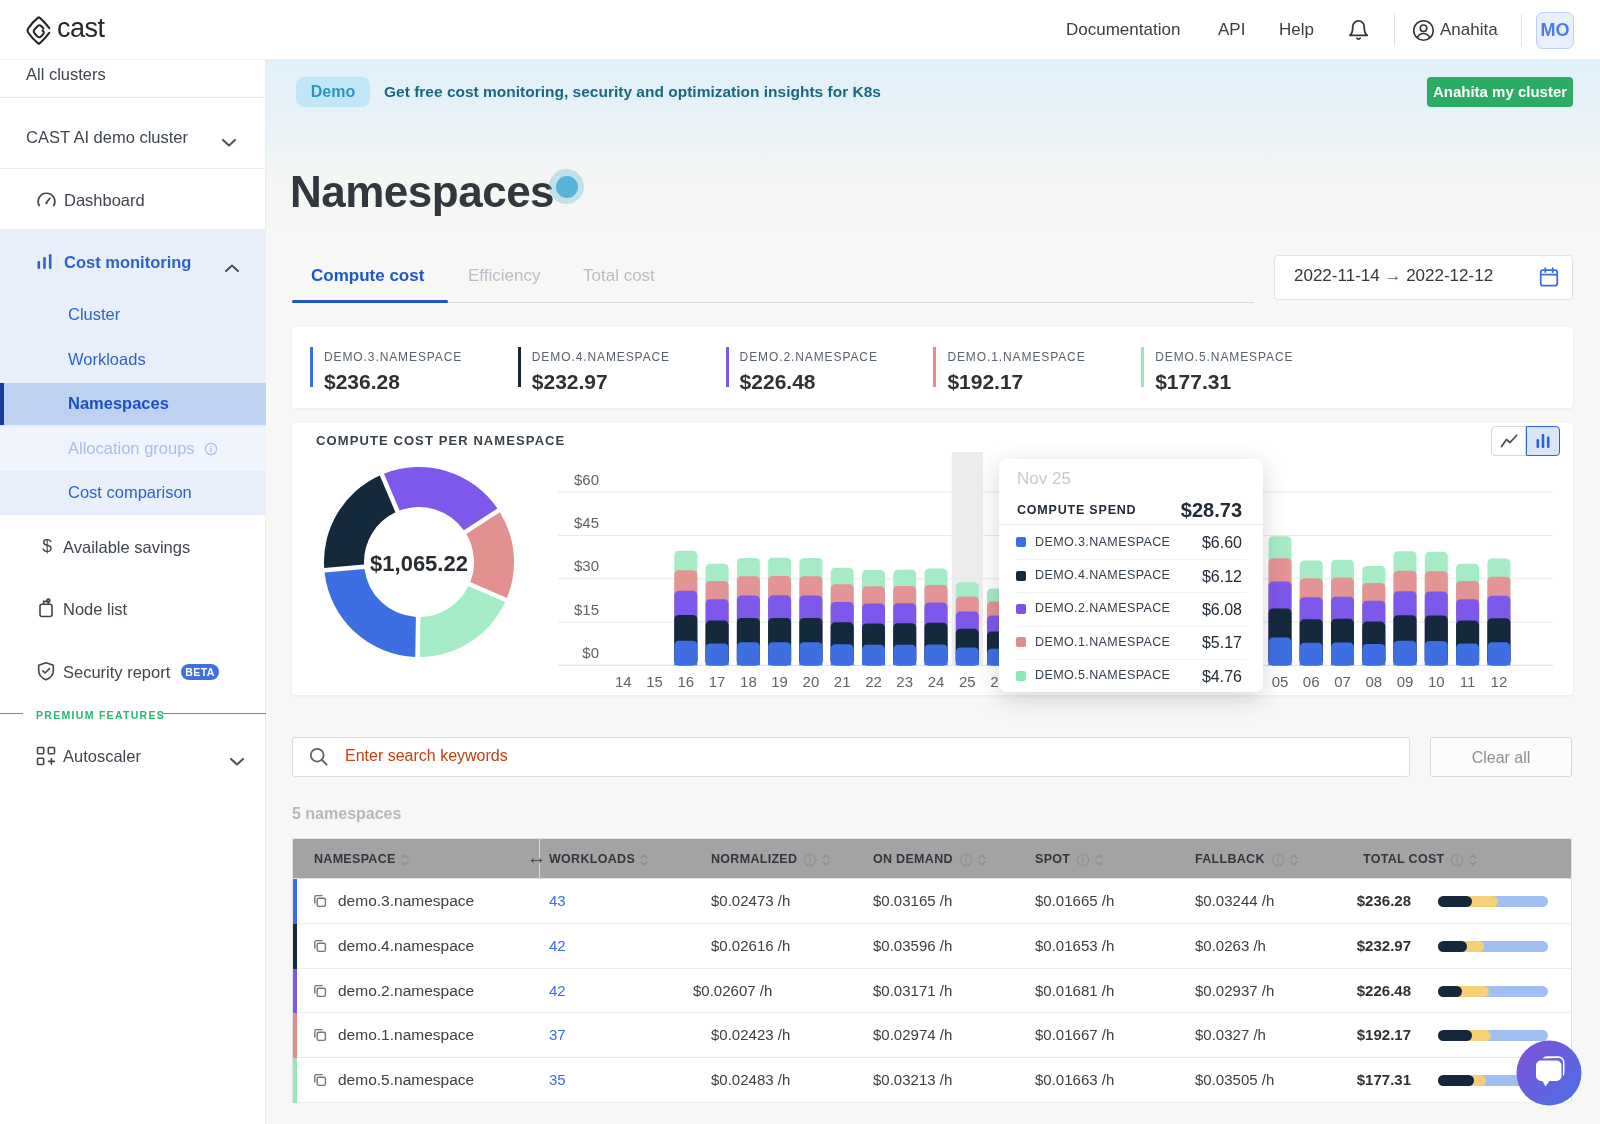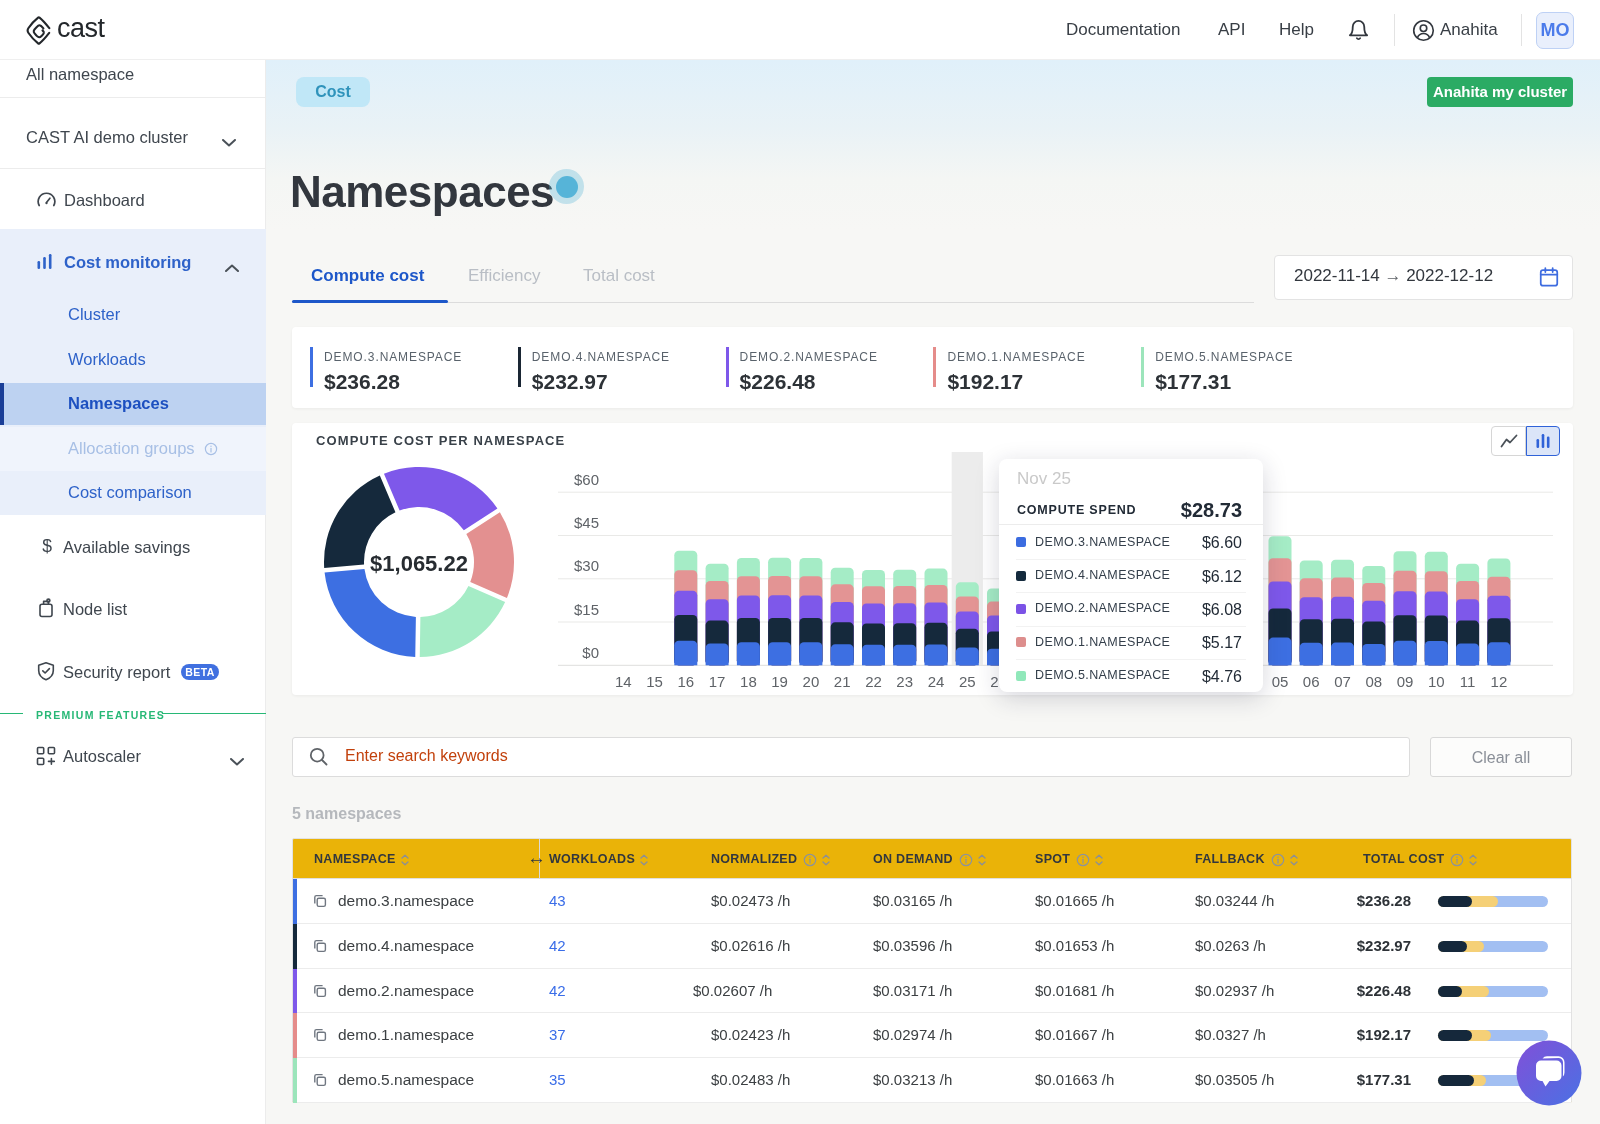--- a/index.html
+++ b/index.html
@@ -38,21 +38,21 @@
     <div class="abs" style="left:1412px;top:19px"><svg width="23" height="23" viewBox="0 0 24 24" fill="none" stroke="#32373e" stroke-width="1.7">
         <circle cx="12" cy="12" r="10.2"></circle>
         <circle cx="12" cy="9.6" r="3.4"></circle>
         <path d="M5.7 19.4a6.8 6.8 0 0 1 12.6 0"></path>
       </svg></div>
     <div class="navlink" style="left:1440px">Anahita</div>
     <div class="abs" style="left:1521px;top:14px;width:1px;height:32px;background:#e3e3e3"></div>
     <div class="abs" style="left:1536px;top:12px;width:38px;height:37px;background:#e9effc;border:1.5px solid #bed1f5;border-radius:7px;text-align:center;line-height:34px;font-size:18px;font-weight:bold;color:#4b7bea">MO</div>
   </div>
 <div id="sidebar">
-    <div class="sideitem" style="top:-8px;height:44px;padding-left:26px">All namespace</div>
+    <div class="sideitem" style="top:-8px;height:44px;padding-left:26px">All clusters</div>
     <div class="abs" style="left:0;top:37px;width:266px;height:1px;background:#ececec"></div>
     <div class="sideitem" style="top:55px;height:44px;padding-left:26px">CAST AI demo cluster</div>
     <div class="abs" style="left:222px;top:73px"><svg width="14" height="8" viewBox="0 0 14 8" fill="none" stroke="#4a5158" stroke-width="2" stroke-linecap="round" stroke-linejoin="round">
         <path d="M1 1 L7 6.5 L13 1"></path>
       </svg></div>
     <div class="abs" style="left:0;top:108px;width:266px;height:1px;background:#ececec"></div>
     <div class="abs" style="left:36px;top:130px"><svg width="21" height="21" viewBox="0 0 21 21" fill="none" stroke="#3f464e" stroke-width="1.7" stroke-linecap="round">
         <path d="M3.2 15.5 a8.3 8.3 0 1 1 14.6 0"></path>
         <path d="M10.5 12.6 l3.4 -4.4"></path>
         <circle cx="10.5" cy="13.2" r="1.1" fill="#3f464e" stroke="none"></circle>
@@ -106,21 +106,22 @@
         <rect x="1.5" y="12.3" width="6.2" height="6.2" rx="1"></rect>
         <path d="M15.4 12.5 v5.8 M12.5 15.4 h5.8"></path>
       </svg></div>
     <div class="sideitem" style="top:674px;height:44px;padding-left:63px">Autoscaler</div>
     <div class="abs" style="left:230px;top:692px"><svg width="14" height="8" viewBox="0 0 14 8" fill="none" stroke="#4a5158" stroke-width="2" stroke-linecap="round" stroke-linejoin="round">
         <path d="M1 1 L7 6.5 L13 1"></path>
       </svg></div>
   </div>
 <div id="main">
     <div id="banner"></div>
-    <div class="abs" style="left:30px;top:17px;width:74px;height:30px;background:#c0e7f7;border-radius:8px;text-align:center;line-height:30px;font-size:16px;font-weight:bold;color:#2f93bb">Cost</div>
+    <div class="abs" style="left:30px;top:17px;width:74px;height:30px;background:#c0e7f7;border-radius:8px;text-align:center;line-height:30px;font-size:16px;font-weight:bold;color:#2f93bb">Demo</div>
+    <div class="abs" style="left:118px;top:23px;font-size:15.5px;font-weight:bold;color:#18697e">Get free cost monitoring, security and optimization insights for K8s</div>
     <div class="abs" style="left:1161px;top:17px;width:146px;height:30px;background:#2bab64;border-radius:4px;text-align:center;line-height:30px;font-size:15px;font-weight:bold;color:#fff">Anahita my cluster</div>
     <div class="abs" style="left:24px;top:107px;font-size:44px;font-weight:bold;color:#32373e;letter-spacing:-0.5px">Namespaces</div>
     <div class="abs" style="left:283px;top:109px;width:35px;height:35px;border-radius:50%;background:rgba(86,180,216,.32)"></div>
     <div class="abs" style="left:289.5px;top:115.5px;width:22px;height:22px;border-radius:50%;background:#56b4d8"></div>
     <div class="abs" style="left:26px;top:242px;width:962px;height:1px;background:#dcdcdc"></div>
     <div class="abs" style="left:45px;top:206px;font-size:17px;font-weight:bold;color:#1d57c9">Compute cost</div>
     <div class="abs" style="left:26px;top:240px;width:156px;height:3px;background:#1d57c9;border-radius:2px"></div>
     <div class="abs" style="left:202px;top:206px;font-size:17px;color:#b9bec5">Efficiency</div>
     <div class="abs" style="left:317px;top:206px;font-size:17px;color:#b9bec5">Total cost</div>
     <div class="abs" style="left:1008px;top:195px;width:299px;height:45px;background:#fff;border:1px solid #e3e3e3;border-radius:4px"></div>
@@ -407,21 +408,21 @@
       <div class="abs" style="right:21px;top:208.5px;font-size:16px;color:#222b36">$4.76</div>
     </div>
     <div class="abs" style="left:26px;top:677px;width:1118px;height:40px;background:#fff;border:1px solid #dcdcdc;border-radius:3px"></div>
     <div class="abs" style="left:43px;top:687px"><svg width="19" height="19" viewBox="0 0 19 19" fill="none" stroke="#5f6368" stroke-width="1.8" stroke-linecap="round">
         <circle cx="8.2" cy="8.2" r="6.4"></circle>
         <path d="M13 13 L17.5 17.5"></path>
       </svg></div>
     <div class="abs" style="left:79px;top:687px;font-size:16px;color:#c2410c">Enter search keywords</div>
     <div class="abs" style="left:1164px;top:677px;width:142px;height:40px;background:#fcfcfb;border:1px solid #d8d8d8;border-radius:3px;text-align:center;line-height:40px;font-size:16px;color:#8a8f98">Clear all</div>
     <div class="abs" style="left:26px;top:745px;font-size:16px;font-weight:bold;color:#b5b8bc">5 namespaces</div>
-    <div class="abs" style="left:26px;top:778px;width:1280px;height:265px;background:#eab308;border:1px solid #e2e2e2;border-radius:2px">
+    <div class="abs" style="left:26px;top:778px;width:1280px;height:265px;background:#a3a3a3;border:1px solid #e2e2e2;border-radius:2px">
       <div style="position:relative;height:40px;border-bottom:1px solid #e0e0e0">
         <div class="hcell" style="left:21px">NAMESPACE<svg class="ico" width="8" height="12" viewBox="0 0 8 12" fill="none" stroke="#8a8f98" stroke-width="1.3" stroke-linecap="round" stroke-linejoin="round" style="margin-left:5px">
             <path d="M1 4 L4 1.2 L7 4"></path>
             <path d="M1 8 L4 10.8 L7 8"></path>
           </svg></div>
         <div class="hcell" style="left:256px">WORKLOADS<svg class="ico" width="8" height="12" viewBox="0 0 8 12" fill="none" stroke="#8a8f98" stroke-width="1.3" stroke-linecap="round" stroke-linejoin="round" style="margin-left:5px">
             <path d="M1 4 L4 1.2 L7 4"></path>
             <path d="M1 8 L4 10.8 L7 8"></path>
           </svg></div>
         <div class="hcell" style="left:418px">NORMALIZED<svg class="ico" width="14" height="14" viewBox="0 0 14 14" fill="none" stroke="#8d939b" stroke-width="1.2" style="margin-left:6px">

